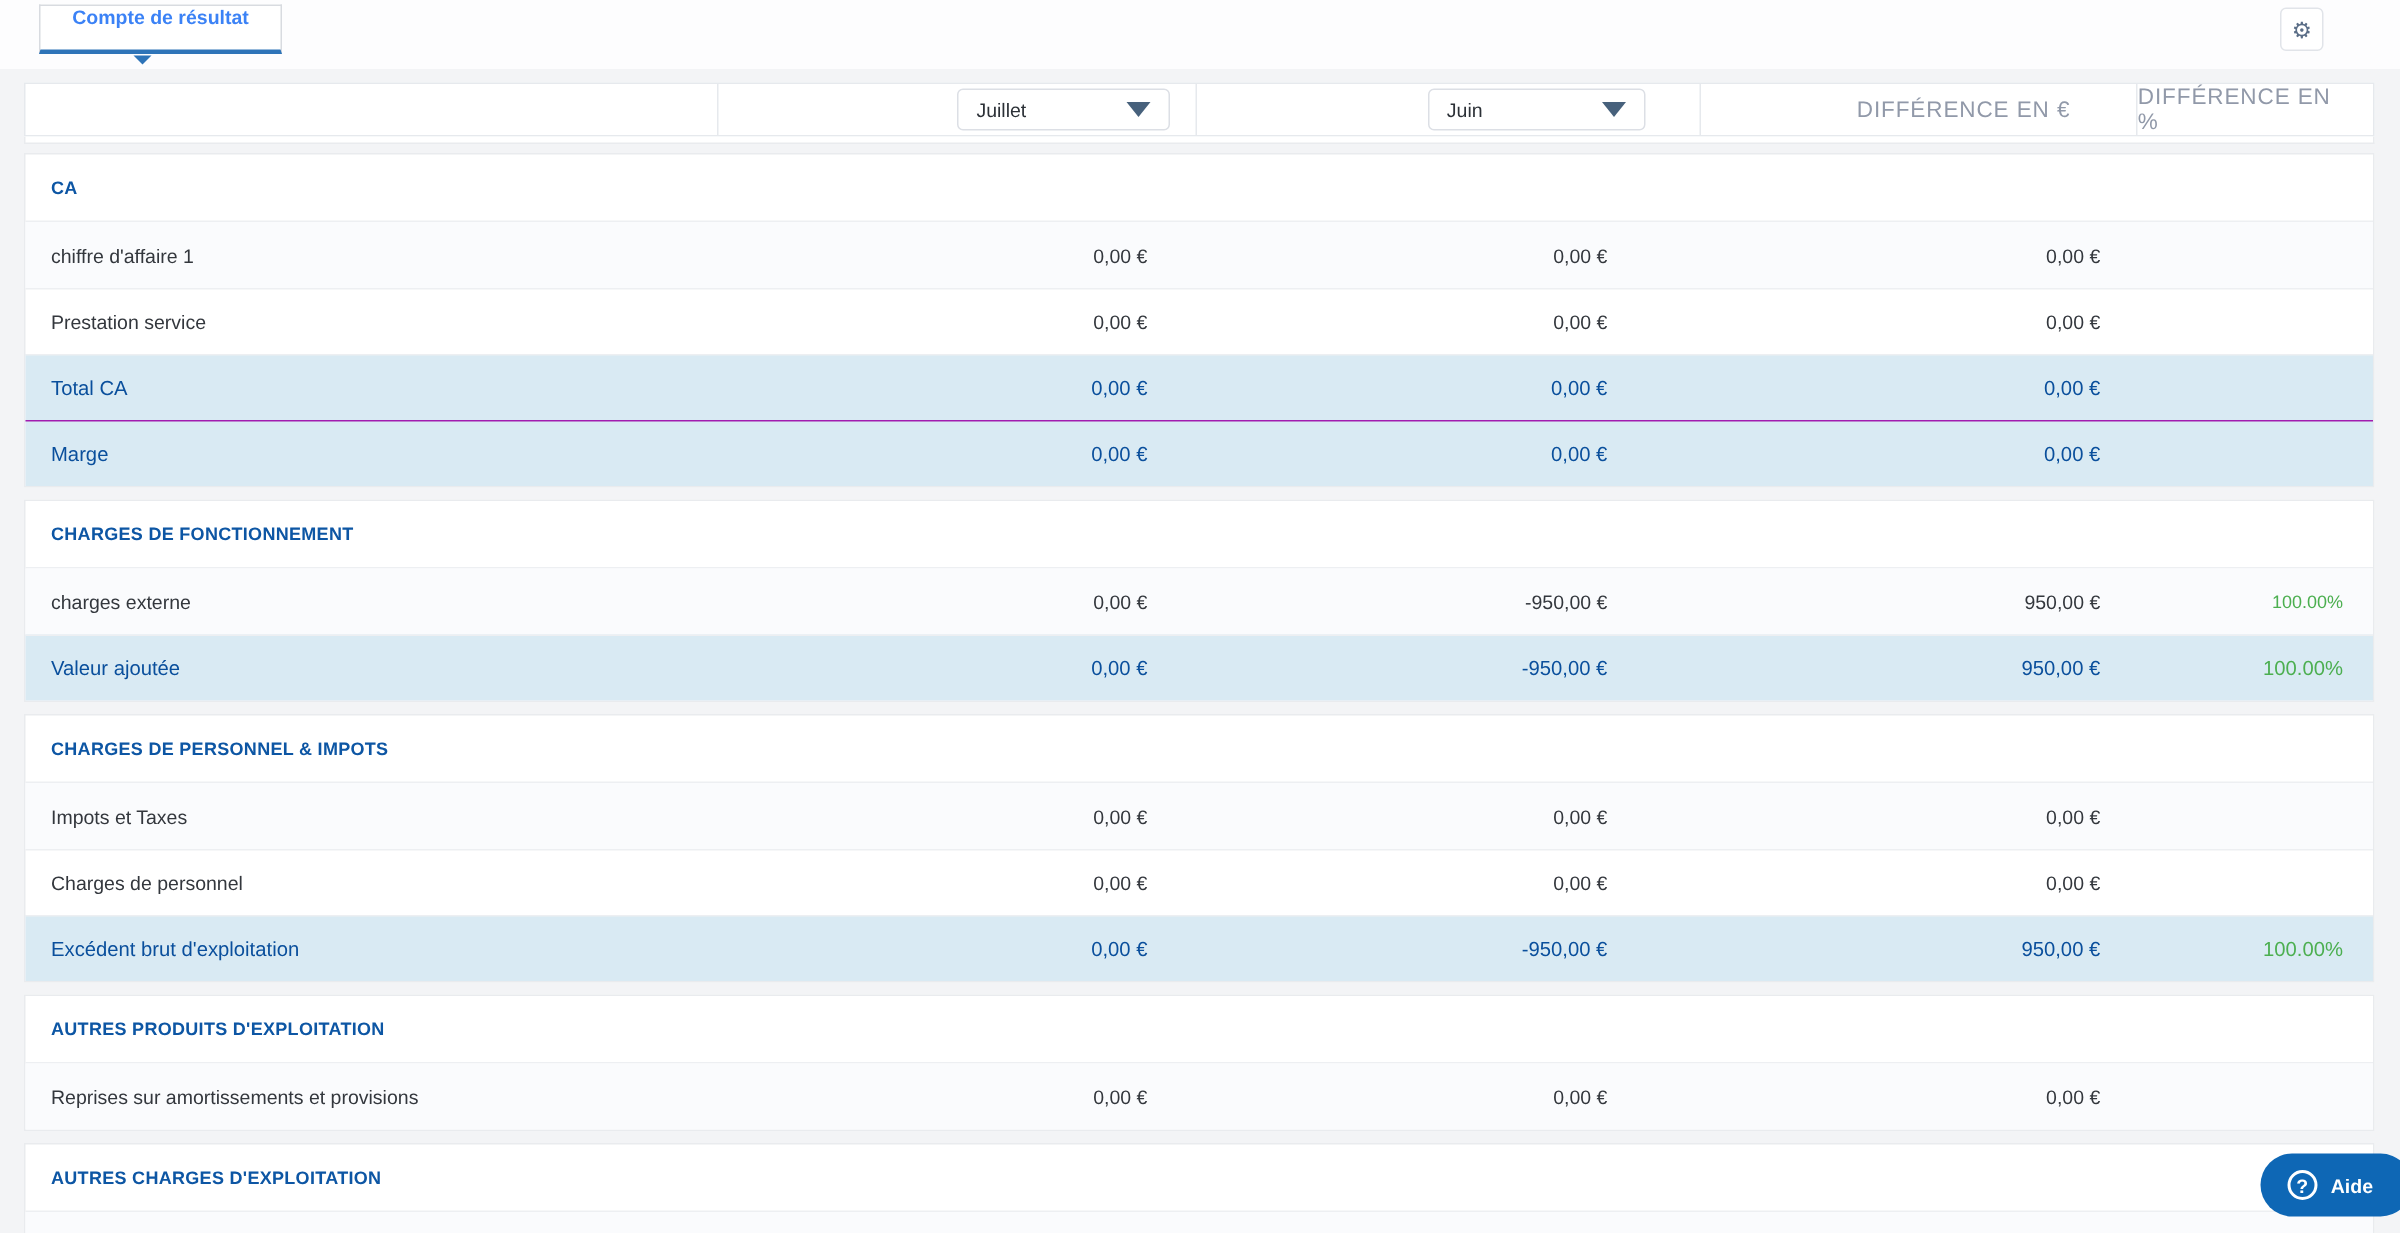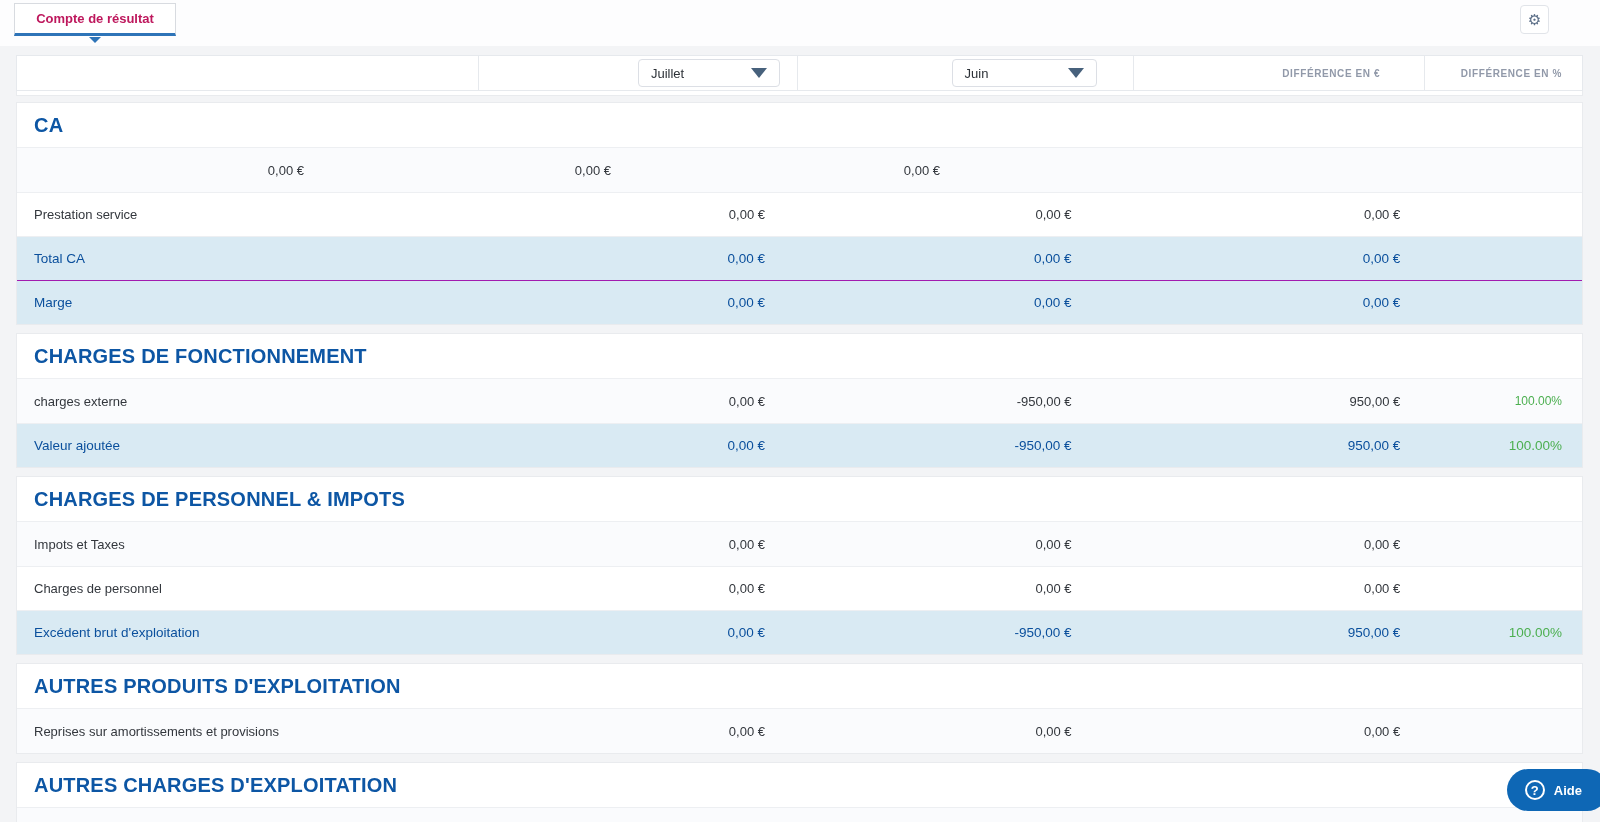--- a/index.html
+++ b/index.html
@@ -10,27 +10,27 @@
     position:relative;
     color:#33373d;
   }
 
   
   .topbar {
     position:absolute; top:0; left:0; right:0; height:46px;
     background:#fdfdfe;
   }
   .tab {
-    position:absolute; top:3px; left:14px;
+    position:absolute; top:3px; left:26px;
     width:162px; height:33px;
     background:#ffffff;
     border:1px solid #d8dbe0;
     border-bottom:3px solid #2e74b8;
-    display:flex; align-items:center; justify-content:center;
-    font-size:13px; font-weight:700; color:#be185d;
+    display:flex; justify-content:center;
+    font-size:13px; font-weight:700; color:#3b82f6;
     cursor:pointer;
   }
   .tab-caret {
     position:absolute; top:37px; left:89px;
     width:0; height:0;
     border-left:6px solid transparent;
     border-right:6px solid transparent;
     border-top:6px solid #2e74b8;
   }
   .gear-btn {
@@ -57,21 +57,21 @@
     border:1px solid #e6e9ed;
   }
   .thead > div { display:flex; align-items:center; }
   .thead .cell-p1, .thead .cell-p2, .thead .cell-de, .thead .cell-dp {
     border-left:1px solid #e6e9ed;
   }
   .thead .cell-p1 { justify-content:flex-end; padding-right:17px; }
   .thead .cell-p2 { justify-content:flex-end; padding-right:36px;padding-left:40px; }
   .hdr-diff {
     justify-content:flex-end;
-    font-size:10px; font-weight:700; letter-spacing:.6px;
+    font-size:15px; font-weight:400; letter-spacing:.6px;
     color:#9199a9; text-transform:uppercase;
   }
   .thead .cell-de { padding-right:44px; }
   .thead .cell-dp { padding-right:20px; }
 
   .select {
     height:28px; border:1px solid #dcdfe5; border-radius:4px;
     background:#ffffff; display:flex; align-items:center;
     padding:0 12px; cursor:pointer;
   }
@@ -88,21 +88,21 @@
   .sliver { height:5px; background:#ffffff; border:1px solid #e9ebee; border-top:none; margin-bottom:6px; }
 
   .section {
     background:#ffffff;
     border:1px solid #e9ebee;
     margin-bottom:8px;
   }
   .section-title {
     height:45px; display:flex; align-items:center;
     padding-left:17px;
-    font-size:20px; font-weight:700; letter-spacing:.2px;
+    font-size:12px; font-weight:700; letter-spacing:.2px;
     color:#0d56a4;
     border-bottom:1px solid #edeff2;
   }
   .row {
     height:44px; display:flex; align-items:center;
     font-size:13px;
   }
   .row + .row { border-top:1px solid #edeff2; }
   .section > .row:nth-child(even):not(.hl) { background:#fafbfd; }
   .row .cell-label { padding-left:17px; color:#33373d; }
@@ -163,20 +163,21 @@
     </div>
     <div class="cell-de hdr-diff">DIFFÉRENCE EN €</div>
     <div class="cell-dp hdr-diff">DIFFÉRENCE EN %</div>
   </div>
 
   <div class="sliver"></div>
 
   <div class="section">
     <div class="section-title">CA</div>
     <div class="row">
+      <div class="cell-label">chiffre d'affaire 1</div>
       <div class="cell-p1 val">0,00 €</div>
       <div class="cell-p2 val">0,00 €</div>
       <div class="cell-de val">0,00 €</div>
       <div class="cell-dp val pct"></div>
     </div>
     <div class="row">
       <div class="cell-label">Prestation service</div>
       <div class="cell-p1 val">0,00 €</div>
       <div class="cell-p2 val">0,00 €</div>
       <div class="cell-de val">0,00 €</div>

